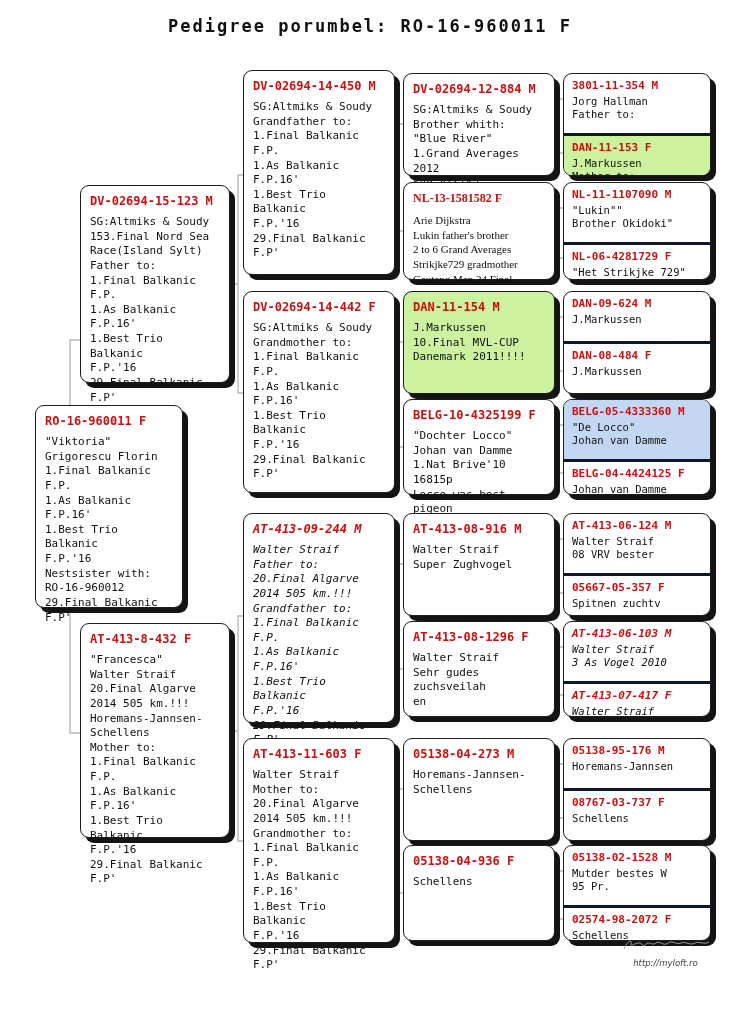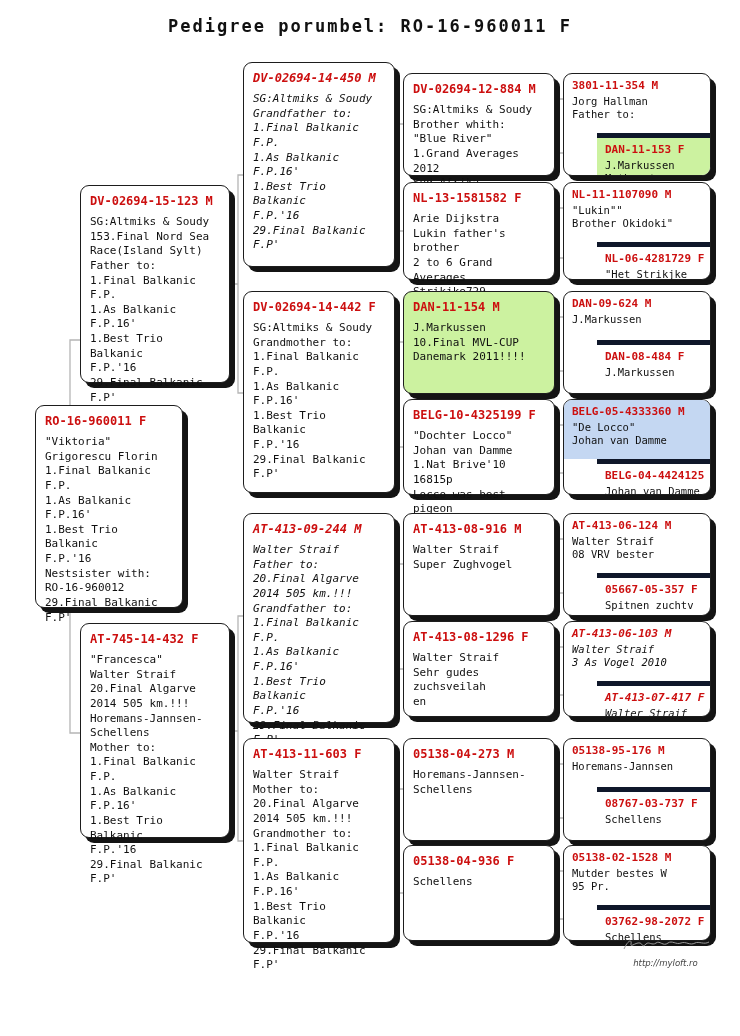--- a/index.html
+++ b/index.html
@@ -14,21 +14,21 @@
   .pbox{
     position:absolute;background:#fff;border:1.4px solid #1d1d1d;border-radius:9px;
     box-shadow:5px 5px 0 #141414;padding:8px 9px;box-sizing:border-box;
   }
   .ring{color:#cc0f0f;font-weight:bold;font-size:12px;margin-bottom:7px;white-space:nowrap;}
   .notes{font-size:11px;line-height:1.33;color:#101010;white-space:pre-line;}
   .bg-green{background:#ccf2a0;}
   .bg-blue{background:#c4d7f2;}
   .pair{padding:0;display:flex;flex-direction:column;overflow:hidden;}
   .sect{flex:1;padding:5px 8px 11px 8px;box-sizing:border-box;}
-  .sect + .sect{border-top:5px solid #0f172a;margin-left:33px;}
+  .sect + .sect{border-top:3px solid #0f172a;}
   .sect .ring{font-size:11px;margin-bottom:3px;}
   .sect .notes{font-size:10.5px;line-height:1.28;}
   .connectors{position:absolute;left:0;top:0;pointer-events:none;}
   .owner{
     position:absolute;left:30px;top:883px;font-size:10.5px;font-weight:bold;
     line-height:1.6;color:#111;white-space:pre-line;
   }
   .watermark{position:absolute;left:608px;top:936px;width:115px;text-align:center;}
   .watermark .url{font-size:8.5px;font-style:italic;color:#444;
     font-family:"DejaVu Sans","Liberation Sans",sans-serif;}
@@ -79,36 +79,36 @@
 1.Final Balkanic F.P.
 1.As Balkanic F.P.16'
 1.Best Trio Balkanic
 F.P.'16
 Nestsister with:
 RO-16-960012
 29.Final Balkanic F.P'</div>
   </div>
 
   <div class="pbox" style="left:80px;top:623px;width:150px;height:215px;">
-    <div class="ring">AT-745-14-432 F</div>
+    <div class="ring">AT-413-8-432 F</div>
     <div class="notes">"Francesca"
 Walter Straif
 20.Final Algarve
 2014 505 km.!!!
 Horemans-Jannsen-
 Schellens
 Mother to:
 1.Final Balkanic F.P.
 1.As Balkanic F.P.16'
 1.Best Trio Balkanic
 F.P.'16
 29.Final Balkanic F.P'</div>
   </div>
 
-  <div class="pbox" style="left:243px;top:62px;width:152px;height:205px;font-style:italic;">
+  <div class="pbox" style="left:243px;top:70px;width:152px;height:205px;">
     <div class="ring">DV-02694-14-450 M</div>
     <div class="notes">SG:Altmiks &amp; Soudy
 Grandfather to:
 1.Final Balkanic F.P.
 1.As Balkanic F.P.16'
 1.Best Trio Balkanic
 F.P.'16
 29.Final Balkanic F.P'</div>
   </div>
   <div class="pbox" style="left:243px;top:291px;width:152px;height:202px;">
@@ -149,21 +149,21 @@
   </div>
 
   <div class="pbox" style="left:403px;top:73px;width:152px;height:103px;">
     <div class="ring">DV-02694-12-884 M</div>
     <div class="notes">SG:Altmiks &amp; Soudy
 Brother whith:
 "Blue River"
 1.Grand Averages 2012
 Sud Afrika.</div>
   </div>
-  <div class="pbox" style="left:403px;top:182px;width:152px;height:98px;">
+  <div class="pbox" style="left:403px;top:182px;width:152px;height:98px;font-family:Liberation Serif, serif;">
     <div class="ring">NL-13-1581582 F</div>
     <div class="notes">Arie Dijkstra
 Lukin father's brother
 2 to 6 Grand Averages
 Strikjke729 gradmother
 Gauteng Man 24.Final</div>
   </div>
   <div class="pbox bg-green" style="left:403px;top:291px;width:152px;height:103px;">
     <div class="ring">DAN-11-154 M</div>
     <div class="notes">J.Markussen
@@ -278,21 +278,21 @@
       <div class="notes">Schellens</div>
     </div>
   </div>
   <div class="pbox pair" style="left:563px;top:845px;width:148px;height:96px;">
     <div class="sect">
       <div class="ring">05138-02-1528 M</div>
       <div class="notes">Mutder bestes W
 95 Pr.</div>
     </div>
     <div class="sect">
-      <div class="ring">03762-98-2072 F</div>
+      <div class="ring">02574-98-2072 F</div>
       <div class="notes">Schellens</div>
     </div>
   </div>
 
 
   <div class="watermark">
     <svg width="100" height="18" viewBox="0 0 100 18">
       <path d="M8,13 C12,4 16,3 15,8 C14,12 20,6 24,7 C27,8 26,12 30,8 C33,5 36,10 40,7 C44,4 47,11 52,7 C56,4 60,9 65,7 C70,5 74,10 79,7 C83,5 88,9 93,6" fill="none" stroke="#9a9a9a" stroke-width="1"></path>
     </svg>
     <div class="url">http://myloft.ro</div>

